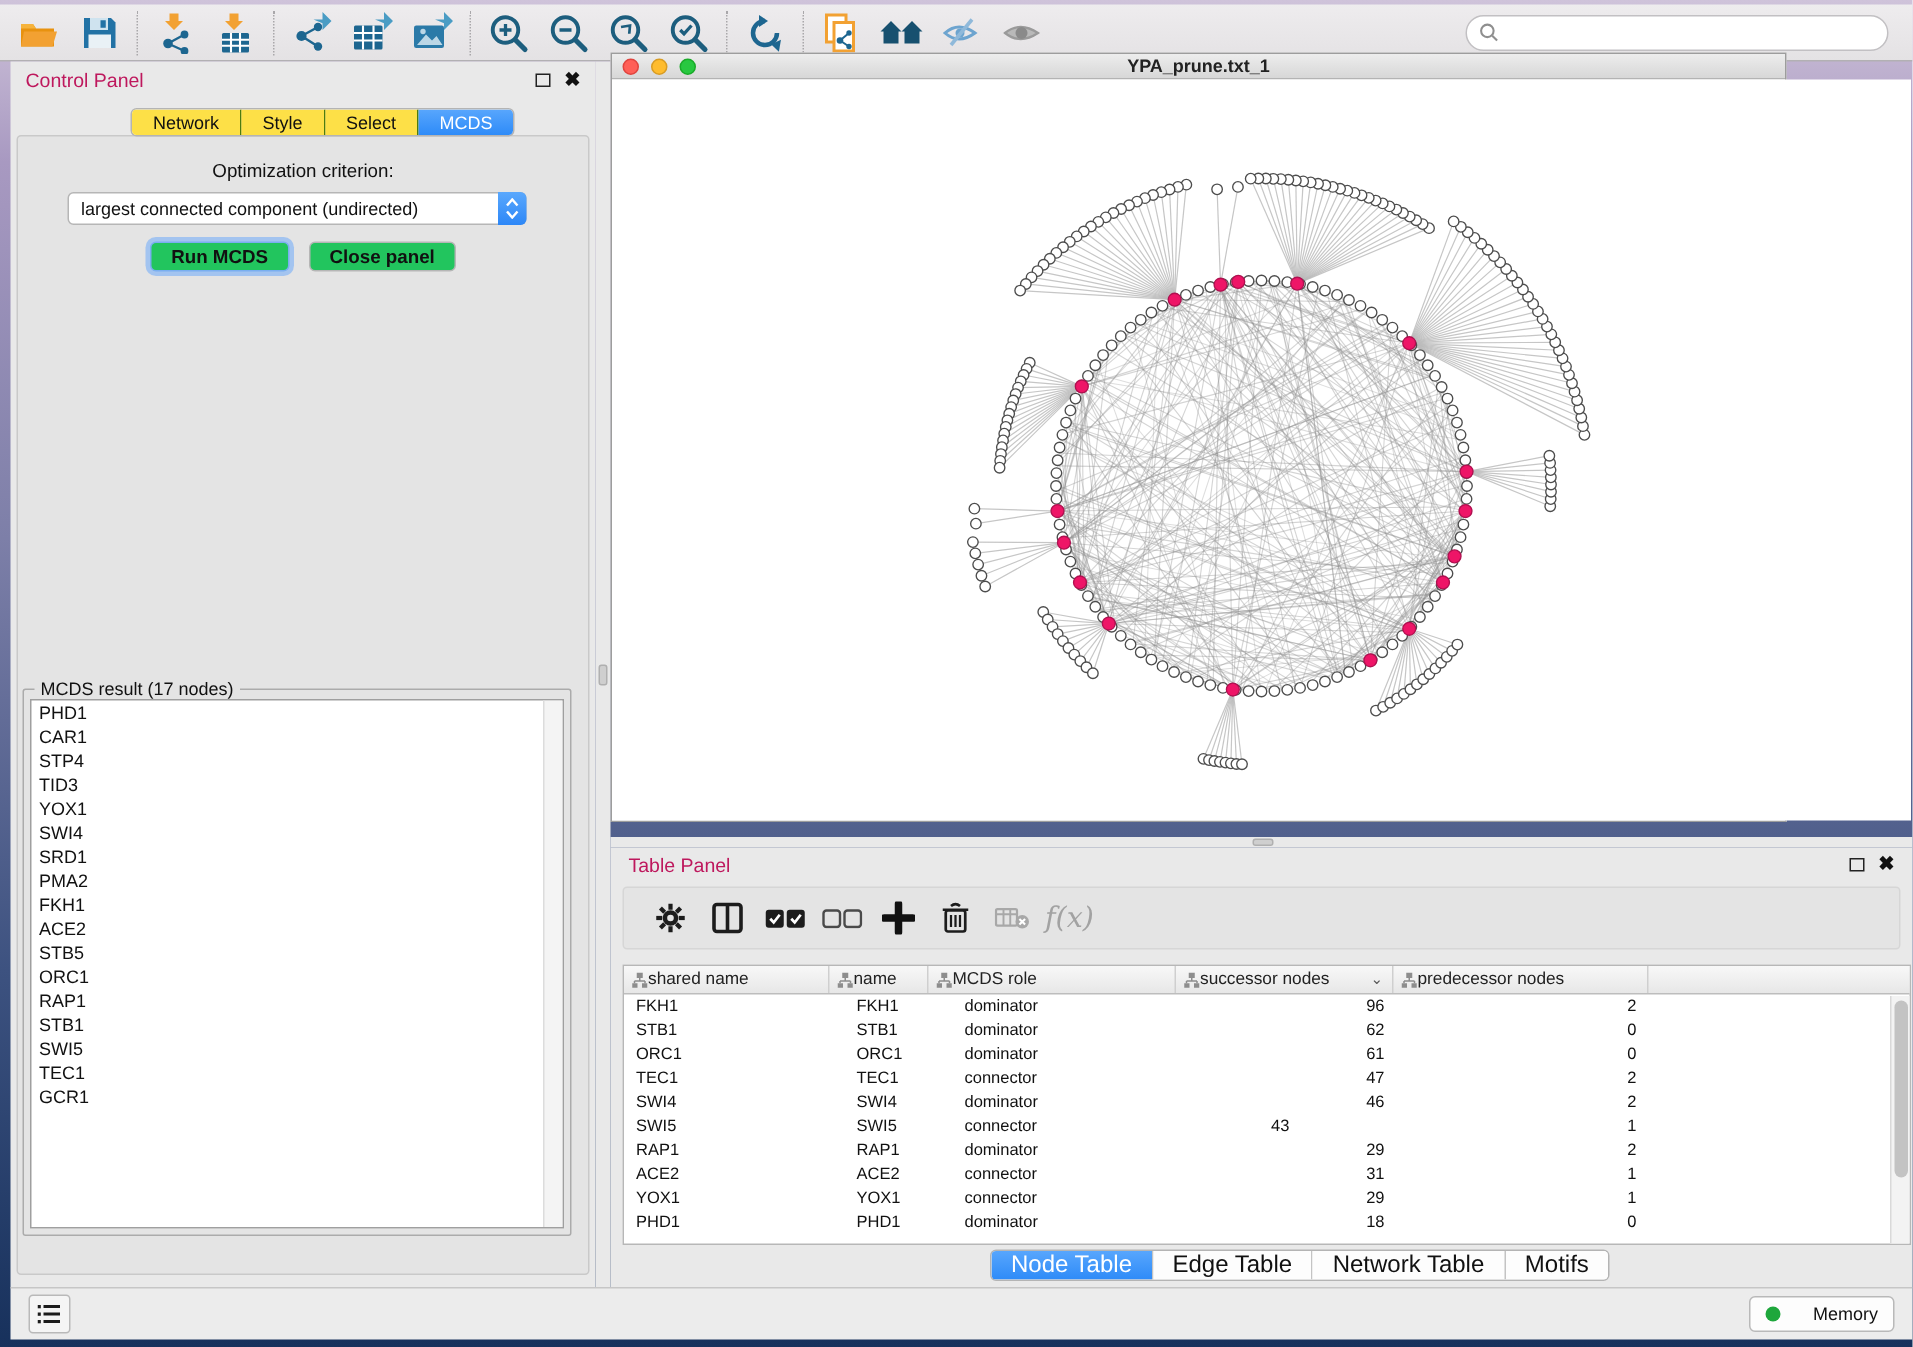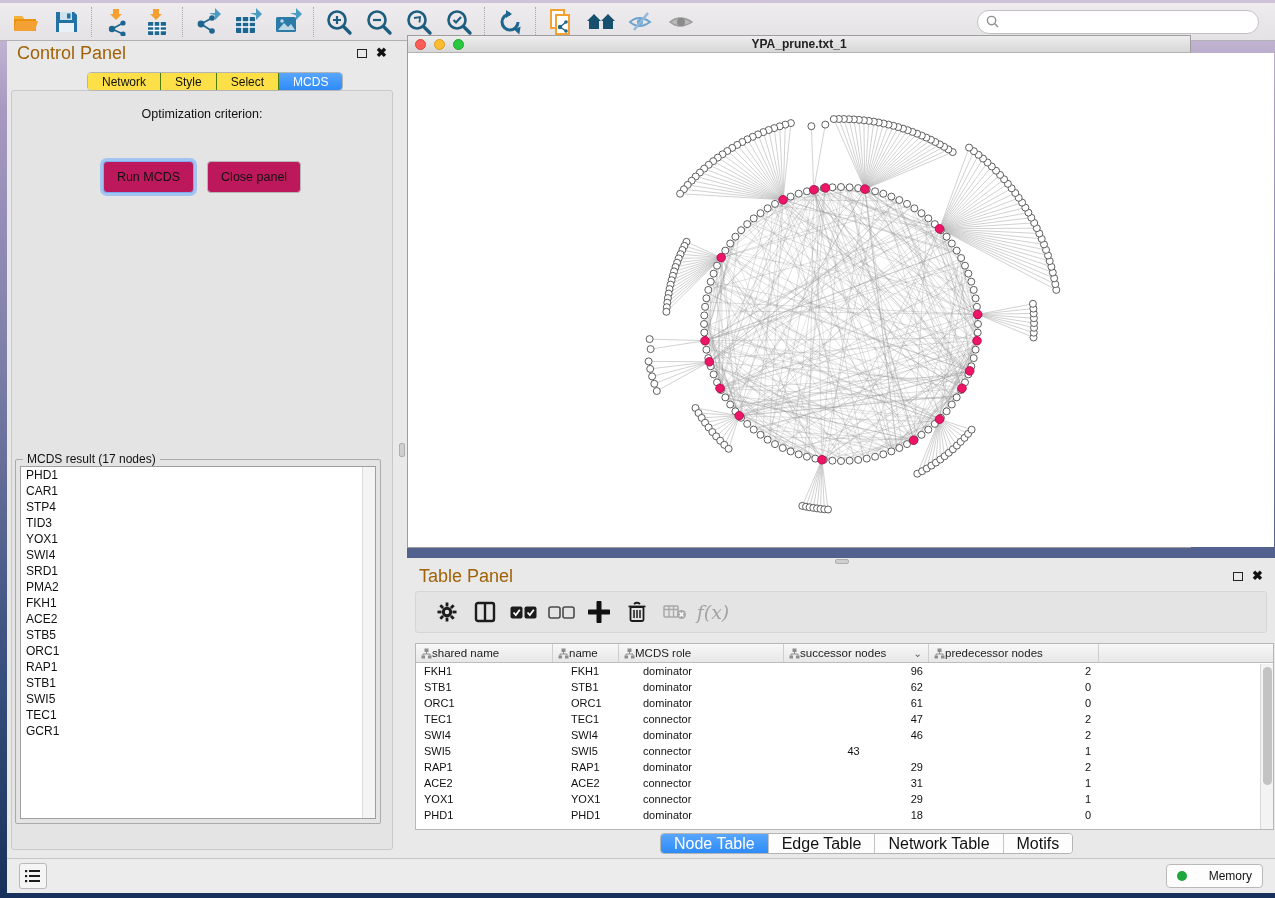--- a/index.html
+++ b/index.html
@@ -23,39 +23,39 @@
   .tb-spacer { flex:1; }
   .search-field {
     width:282px; height:24px; background:#fff; border:1px solid #c2c0c3; border-radius:13px;
     display:flex; align-items:center; padding:0 8px; margin-right:10px;
   }
   .search-field input { border:none; outline:none; flex:1; font-size:12px; font-family:"Liberation Sans",sans-serif; background:transparent; margin-left:5px; }
 
   
   .control-panel { left:7px; top:41px; width:390px; height:817px; background:#e9e9e9; }
   .cp-header { height:24px; display:flex; align-items:center; padding:0 10px; }
-  .panel-title { font-size:18px; color:#a16207; }
+  .panel-title { font-size:13px; color:#be185d; }
   .win-ctl { margin-left:auto; display:flex; gap:9px; align-items:center; }
   .float-glyph { width:10px; height:9px; border:1.5px solid #222; display:inline-block; }
   .close-glyph { font-size:13px; font-weight:bold; color:#111; line-height:10px; }
   .cp-tabs { position:absolute; left:80px; top:31px; display:flex; height:19px; border:1px solid #b4b4b4; border-radius:4px; overflow:hidden; background:#fff; }
   .cp-tab { padding:0 14px; font-size:12px; display:flex; align-items:center; border-right:1px solid #4d7c0f; background:#fde047; color:#111; cursor:pointer; }
   .cp-tab:last-child { border-right:none; }
   .cp-tab.sel { background:linear-gradient(180deg,#58a6fd,#2e8bf8); color:#fff; }
   .cp-body { position:absolute; left:4px; top:49px; width:382px; height:760px; background:#e4e4e4; border:1px solid #c9c9c9; border-radius:3px; }
   .opt-label { position:absolute; left:0; top:66px; width:100%; text-align:center; font-size:12.5px; color:#111; }
   .opt-select {
     position:absolute; left:38px; top:87px; width:306px; height:22px; background:#fff;
     border:1px solid #b6b6b6; border-radius:4px; display:flex; align-items:center; cursor:pointer;
   }
   .opt-select .sel-text { flex:1; font-size:12px; padding-left:8px; color:#111; white-space:nowrap; }
   .stepper { width:19px; height:22px; margin-right:-1px; border-radius:0 4px 4px 0; background:linear-gradient(180deg,#5aa8fd,#2d87f7); display:flex; flex-direction:column; align-items:center; justify-content:center; }
   .stepper svg { display:block; }
   .cp-buttons { position:absolute; left:0; top:120px; width:100%; display:flex; justify-content:center; gap:13px; }
-  .mac-btn { height:32px; padding:0 13px; background:#be185d; border:1px solid #b6b6b6; border-radius:4px; font-size:12.5px; color:#111; display:flex; align-items:center; cursor:pointer; }
+  .mac-btn { height:20px; padding:0 13px; background:#22c55e; border:1px solid #b6b6b6; border-radius:4px; font-size:12.5px; color:#111; display:flex; align-items:center; cursor:pointer;font-weight:bold; }
   .mac-btn.default { box-shadow:0 0 0 3px rgba(110,170,250,.55); border-color:#7aaef0; }
 
   .mcds-result { position:absolute; left:8px; top:418px; width:366px; height:365px; border:1px solid #ababab; border-radius:2px; }
   .mcds-legend { position:absolute; left:7px; top:-8px; background:#e4e4e4; padding:0 4px; font-size:12px; color:#111; }
   .mcds-list { position:absolute; left:4px; top:6px; right:4px; bottom:4px; background:#fff; border:1px solid #9f9f9f; overflow:hidden; }
   .mcds-item { font-size:12px; line-height:16px; padding-left:5px; color:#111; }
   .mcds-scroll { position:absolute; top:0; right:0; width:13px; height:100%; background:#f4f4f4; border-left:1px solid #dcdcdc; }
 
   
   .v-split { left:397px; top:41px; width:10px; height:817px; background:#e9e9e9; }
@@ -256,20 +256,29 @@
     </span>
   </div>
   <div class="cp-body"></div>
   <div class="cp-tabs" id="cp-tabs">
       <div class="cp-tab">Network</div>
       <div class="cp-tab">Style</div>
       <div class="cp-tab">Select</div>
       <div class="cp-tab sel">MCDS</div>
     </div>
   <div class="opt-label">Optimization criterion:</div>
+  <div class="opt-select">
+    <span class="sel-text">largest connected component (undirected)</span>
+    <span class="stepper">
+      <svg width="9" height="14" viewBox="0 0 9 14">
+          <path d="M1 5 L4.5 1 L8 5" fill="none" stroke="#fff" stroke-width="1.6"></path>
+          <path d="M1 9 L4.5 13 L8 9" fill="none" stroke="#fff" stroke-width="1.6"></path>
+        </svg>
+    </span>
+  </div>
   <div class="cp-buttons">
     <button class="mac-btn default">Run MCDS</button>
     <button class="mac-btn">Close panel</button>
   </div>
   <div class="mcds-result">
     <span class="mcds-legend">MCDS result (17 nodes)</span>
     <div class="mcds-list" id="mcds-list">
         <div class="mcds-item">PHD1</div>
         <div class="mcds-item">CAR1</div>
         <div class="mcds-item">STP4</div>

